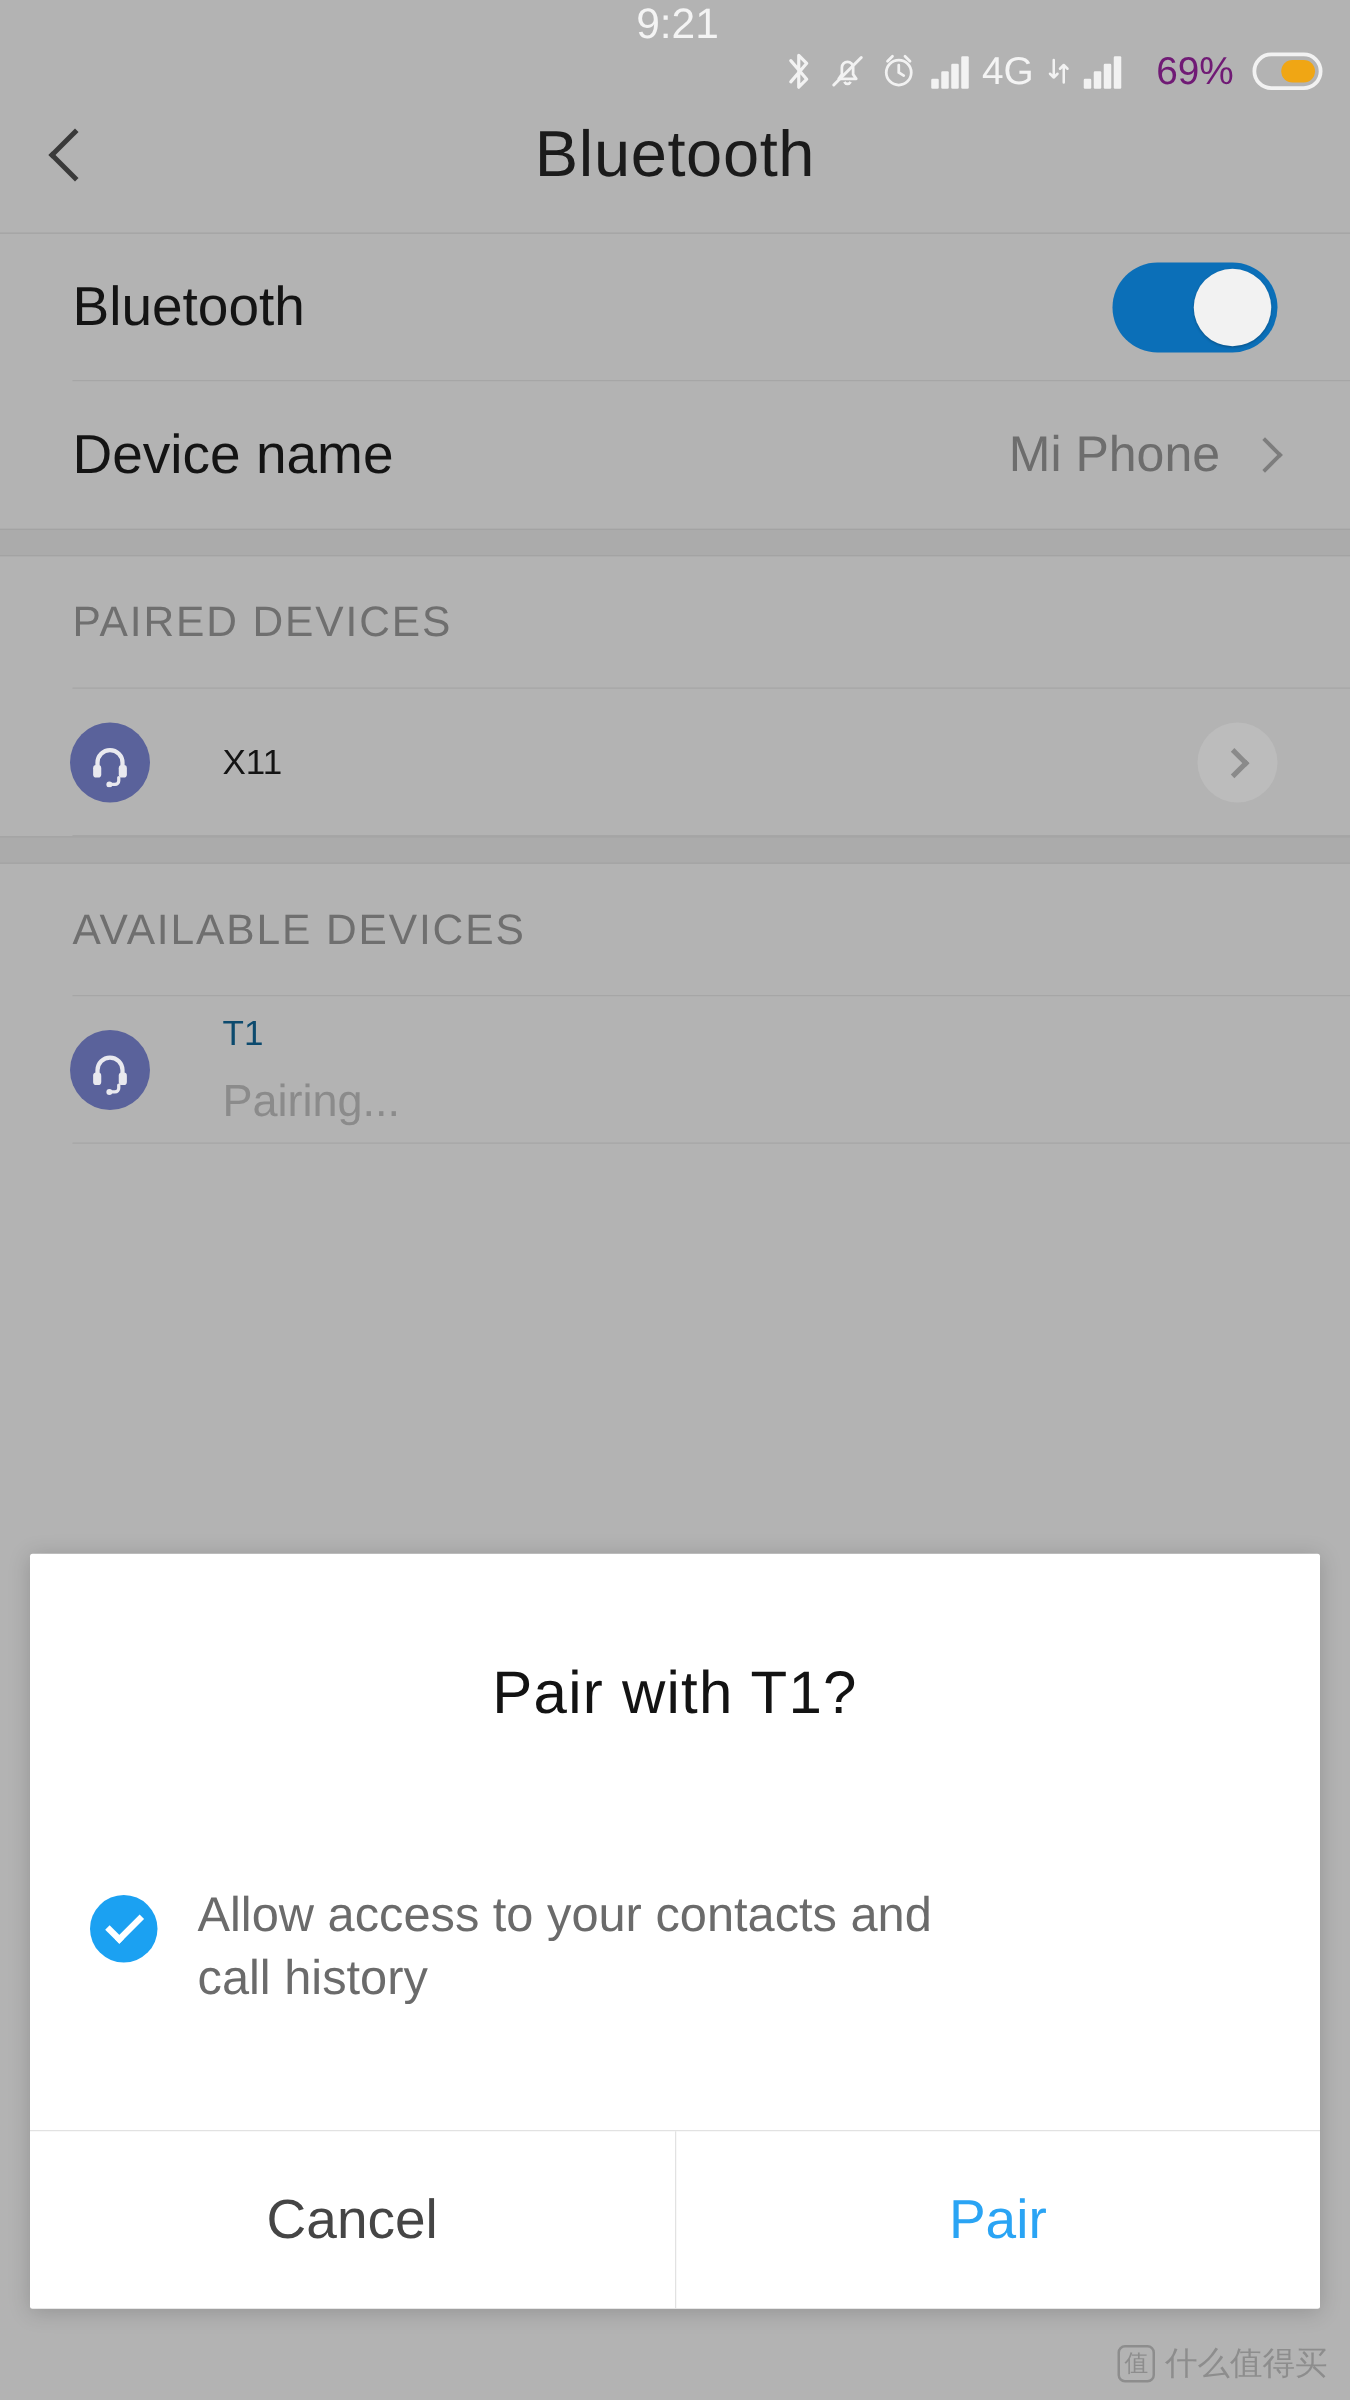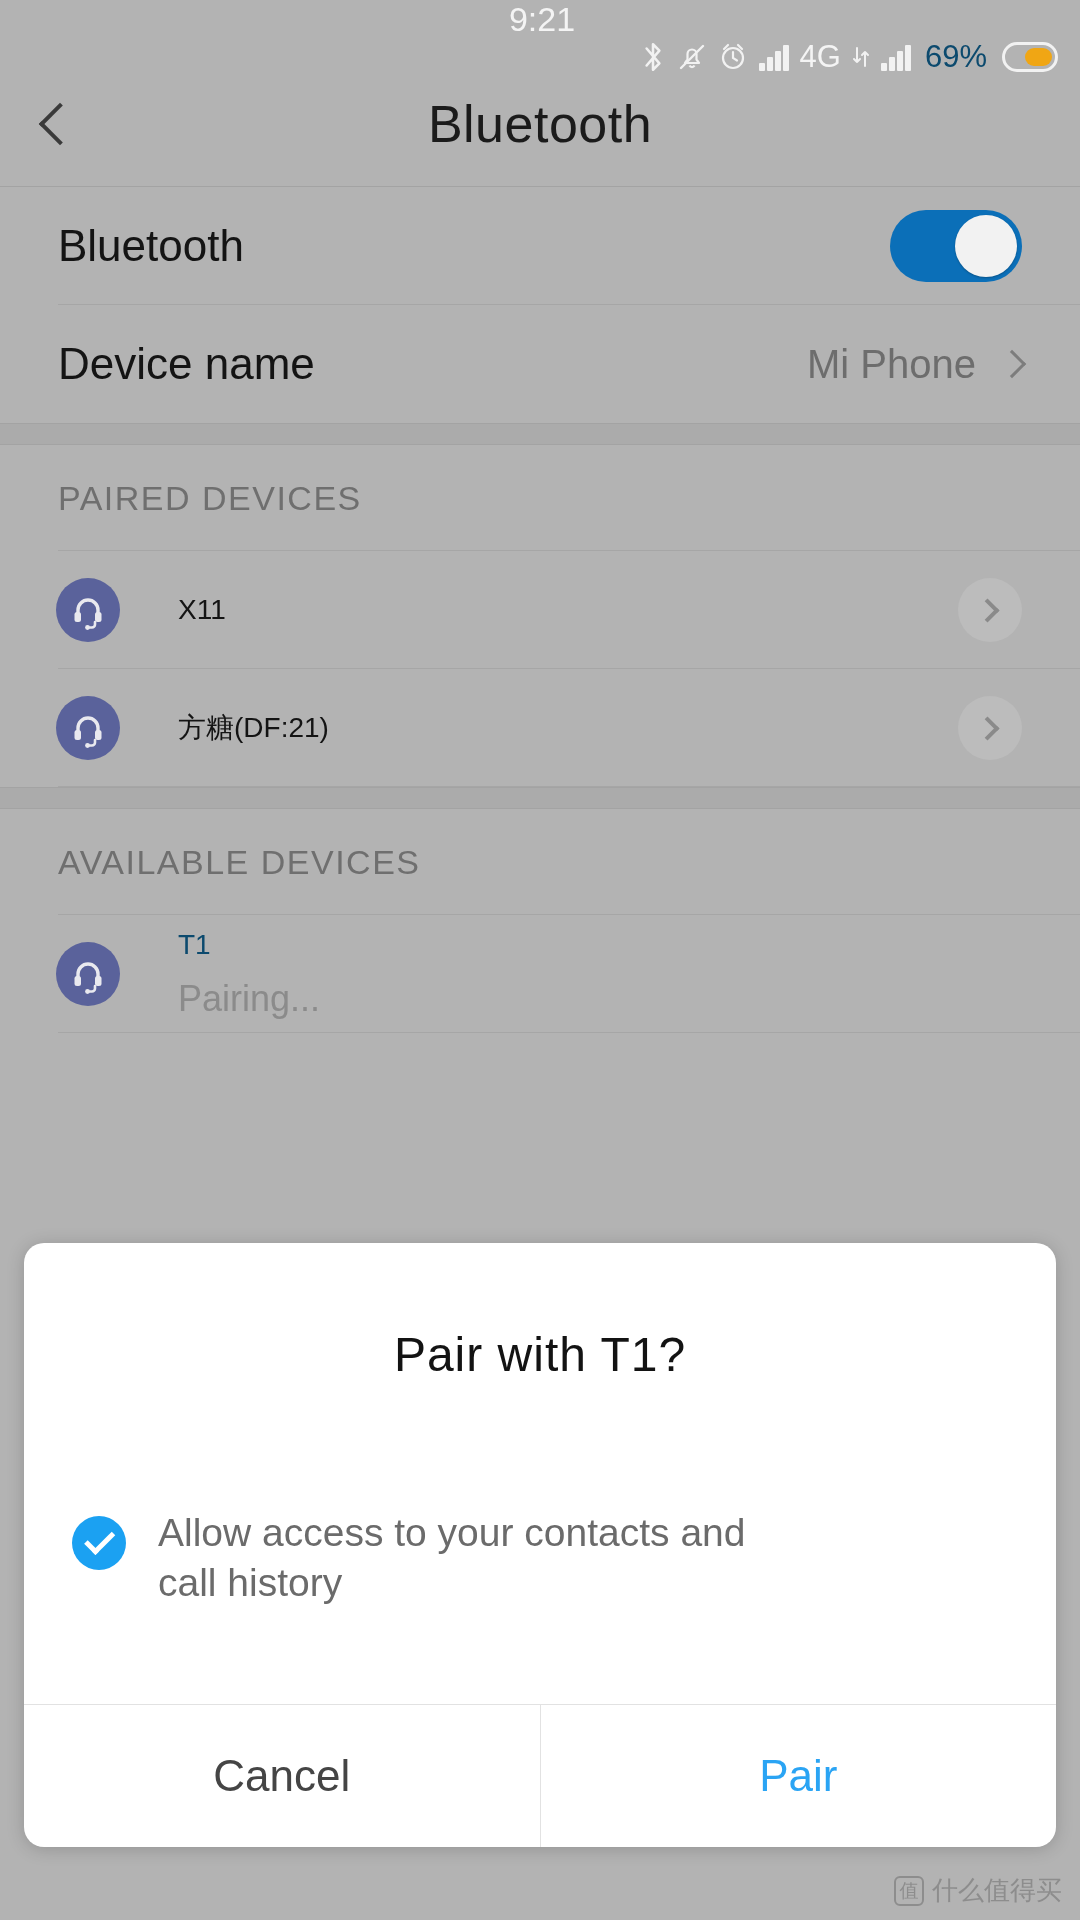--- a/index.html
+++ b/index.html
@@ -21,21 +21,21 @@
     height: 62px;
     display: flex; align-items: center;
     padding: 0 22px 0 26px;
     color: #f2f2f2;
     flex-direction: column;
   }
   .sb-time { font-size: 34px; letter-spacing: 0px; color:#f4f4f4; }
   .sb-right { margin-left: auto; display: flex; align-items: center; gap: 11px; }
   .sb-icon { display:flex; align-items:center; }
   .sb-text { font-size: 31px; color:#f4f4f4; }
-  .sb-pct { font-size: 31px; color:#0c4a6e; margin-left:3px; }
+  .sb-pct { font-size: 31px; color:#701a75; margin-left:17px; }
   .battery {
     width: 56px; height: 30px; border: 3px solid #f2f2f2; border-radius: 15px;
     position: relative; display:flex; align-items:center; padding: 3px;
     margin-left: 4px;
   }
   .battery-fill { background: #f0a614; height: 100%; width: 62%; border-radius: 10px; margin-left:auto; }
   .bars { display: flex; align-items: flex-end; gap: 2px; height: 28px; }
   .bars i { display:block; width: 6px; background: #f2f2f2; border-radius:1px; }
   .bars i:nth-child(1){height:8px}
   .bars i:nth-child(2){height:14px}
@@ -136,21 +136,21 @@
   }
   .chev-round i {
     display:block; width: 17px; height: 17px;
     border-top: 4px solid #8a8a8a; border-right: 4px solid #8a8a8a;
     transform: rotate(45deg); margin-left: -5px;
   }
 
   
   .dialog {
     position: absolute; left: 24px; right: 24px; top: 1243px;
-    background: #ffffff; border-radius: 20px;
+    background: #ffffff; border-radius: 2px;
     box-shadow: 0 2px 18px rgba(0,0,0,.18);
     overflow: hidden;
   }
   .dialog-title {
     text-align: center; font-size: 48px; color: #131313;
     padding: 84px 40px 0 40px; letter-spacing: 1px;
   }
   .dialog-body {
     display: flex; align-items: flex-start;
     padding: 126px 48px 96px 48px;
@@ -285,38 +285,20 @@
     </span>
     <span class="dev-text">
       <span class="dev-name">X11</span>
     </span>
     <span class="chev-round">
         <i></i>
       </span>
     <span class="divider-inset"></span>
   </div>
 
-  <div class="device-row">
-    <span class="dev-icon">
-      <svg width="40" height="40" viewBox="0 0 40 40">
-        <path d="M10 24 v-4 a10 10 0 0 1 20 0 v4" fill="none" stroke="#e9e9ef" stroke-width="3.4" stroke-linecap="round"></path>
-        <rect x="6.5" y="22" width="6.5" height="10" rx="2.5" fill="#e9e9ef"></rect>
-        <rect x="27" y="22" width="6.5" height="10" rx="2.5" fill="#e9e9ef"></rect>
-        <path d="M27 32 v2.5 a3 3 0 0 1-3 3 h-3" fill="none" stroke="#e9e9ef" stroke-width="2.6" stroke-linecap="round"></path>
-        <circle cx="19.5" cy="37.5" r="2.4" fill="#e9e9ef"></circle>
-      </svg>
-    </span>
-    <span class="dev-text">
-      <span class="dev-name">方糖(DF:21)</span>
-    </span>
-    <span class="chev-round">
-        <i></i>
-      </span>
-    <span class="divider-inset"></span>
-  </div>
 
   <div class="band"></div>
 
   <div class="section-header">
     <span>AVAILABLE DEVICES</span>
     <span class="divider-inset"></span>
   </div>
 
   <div class="device-row">
     <span class="dev-icon">

